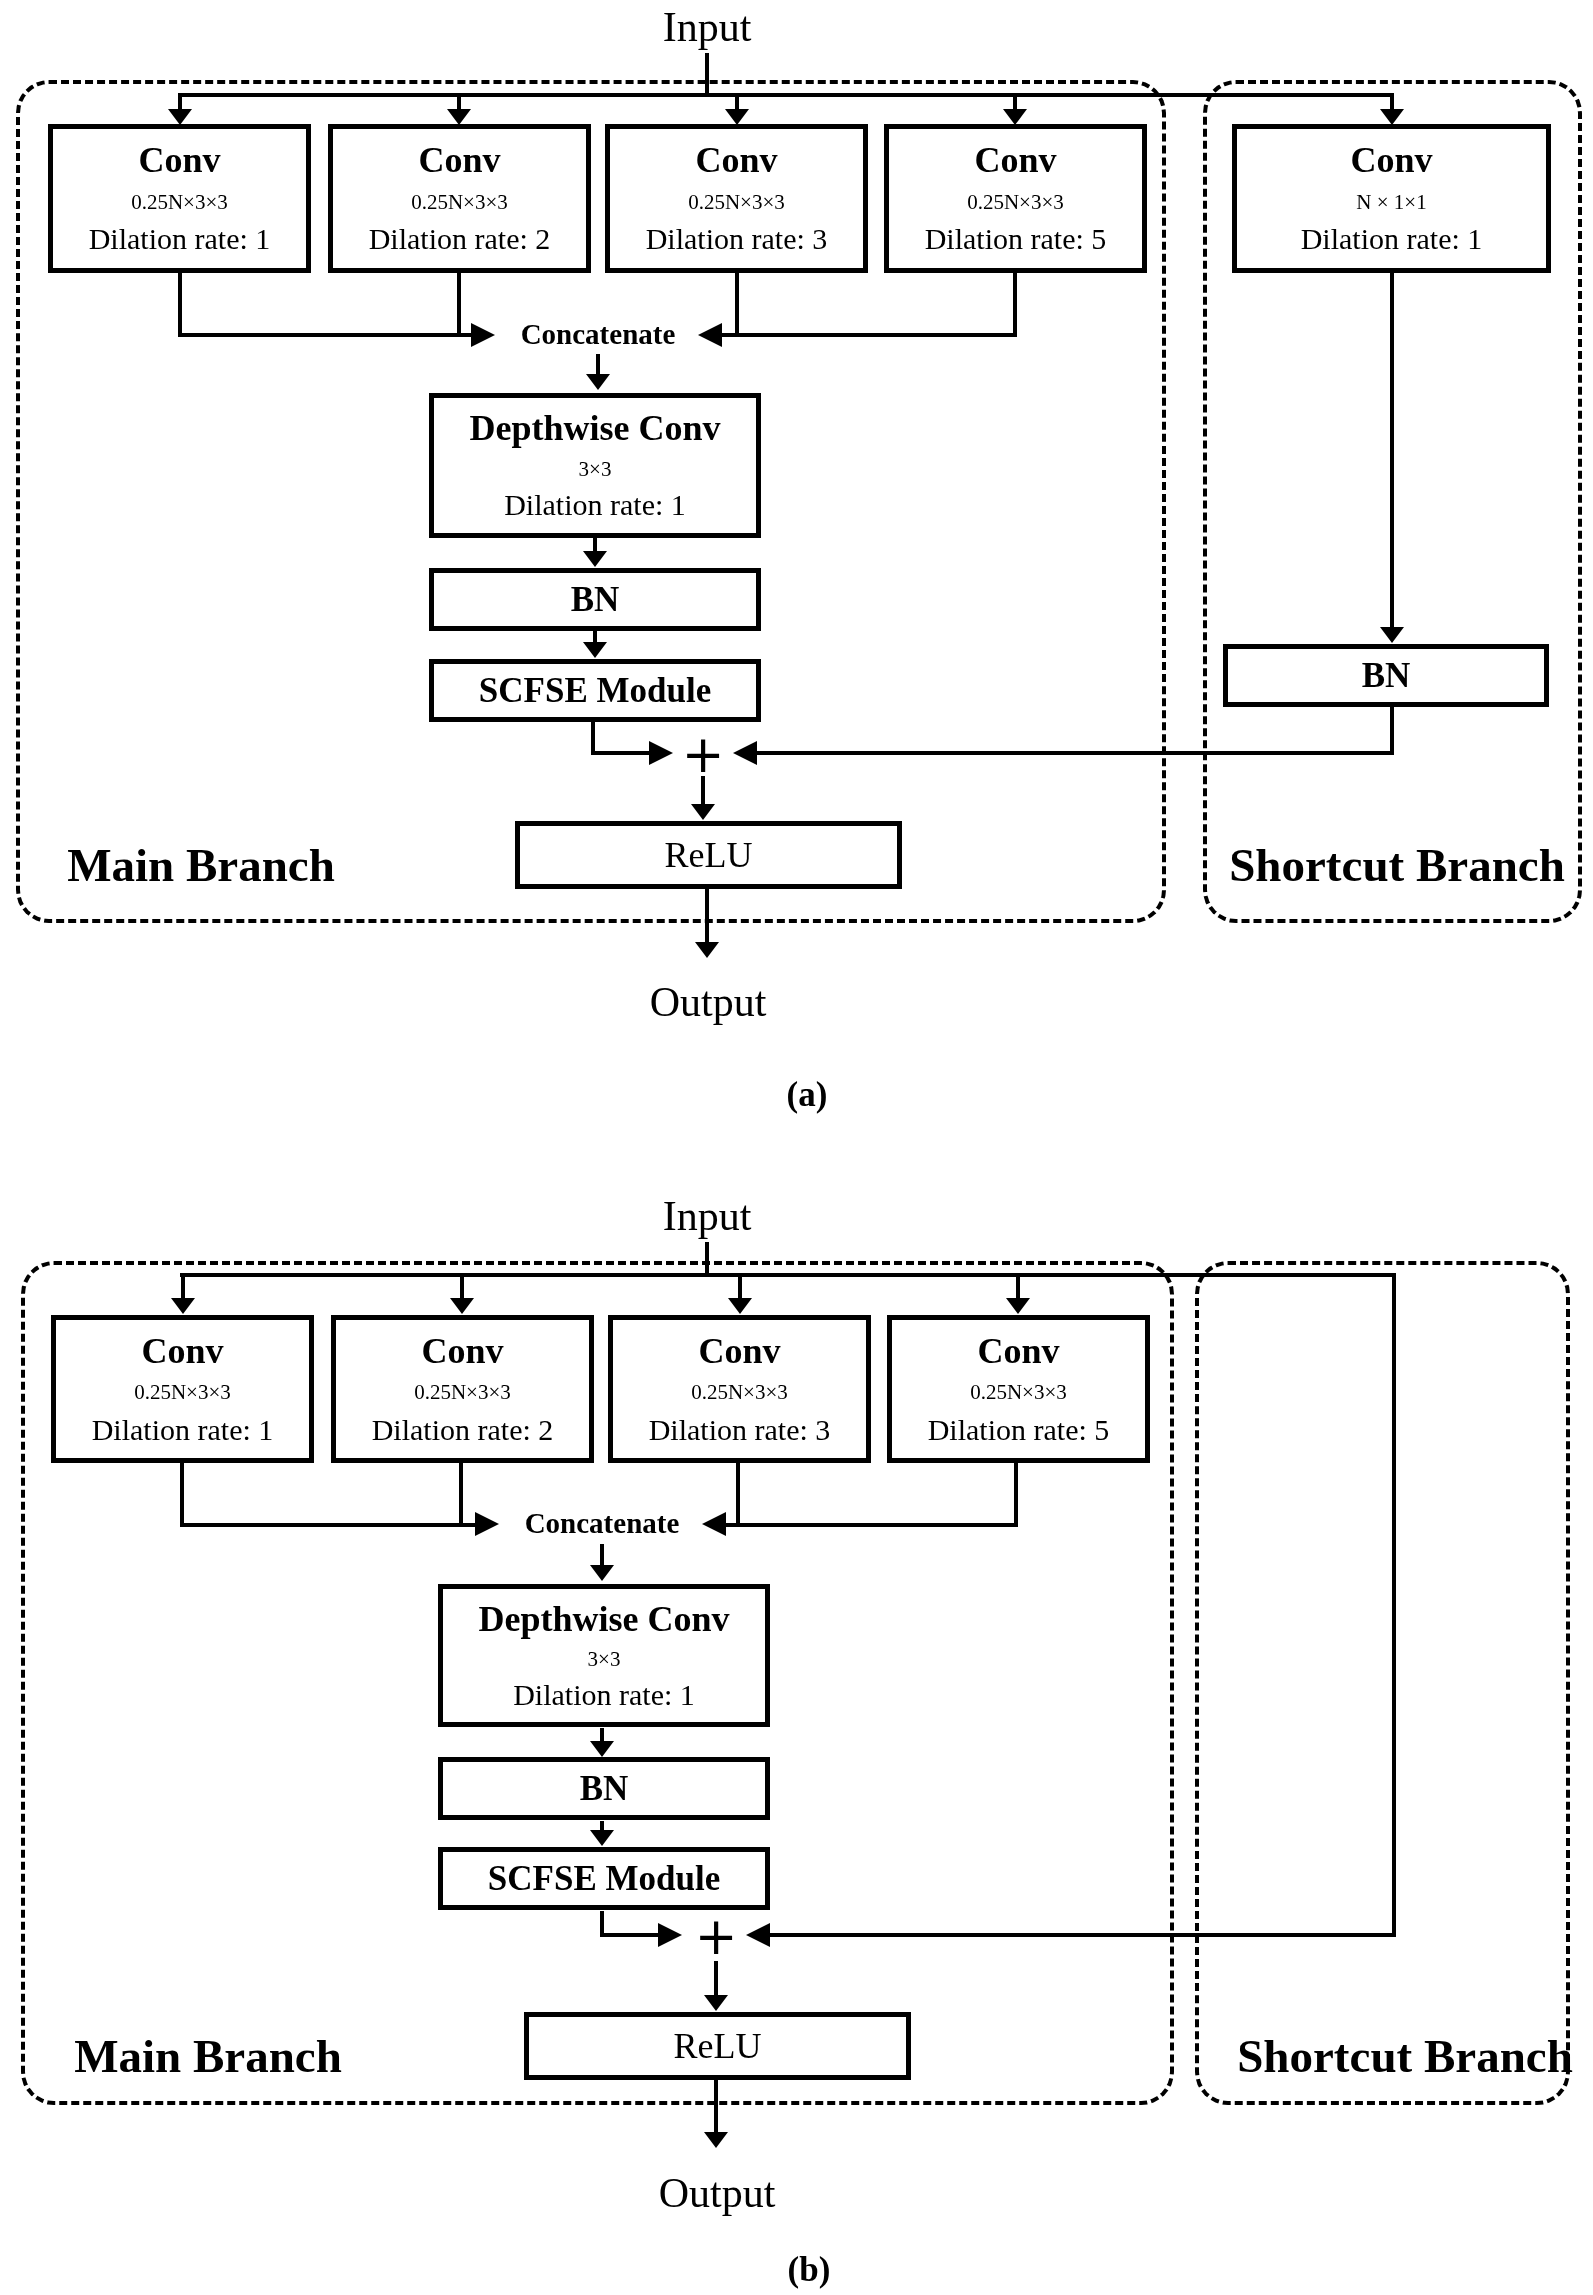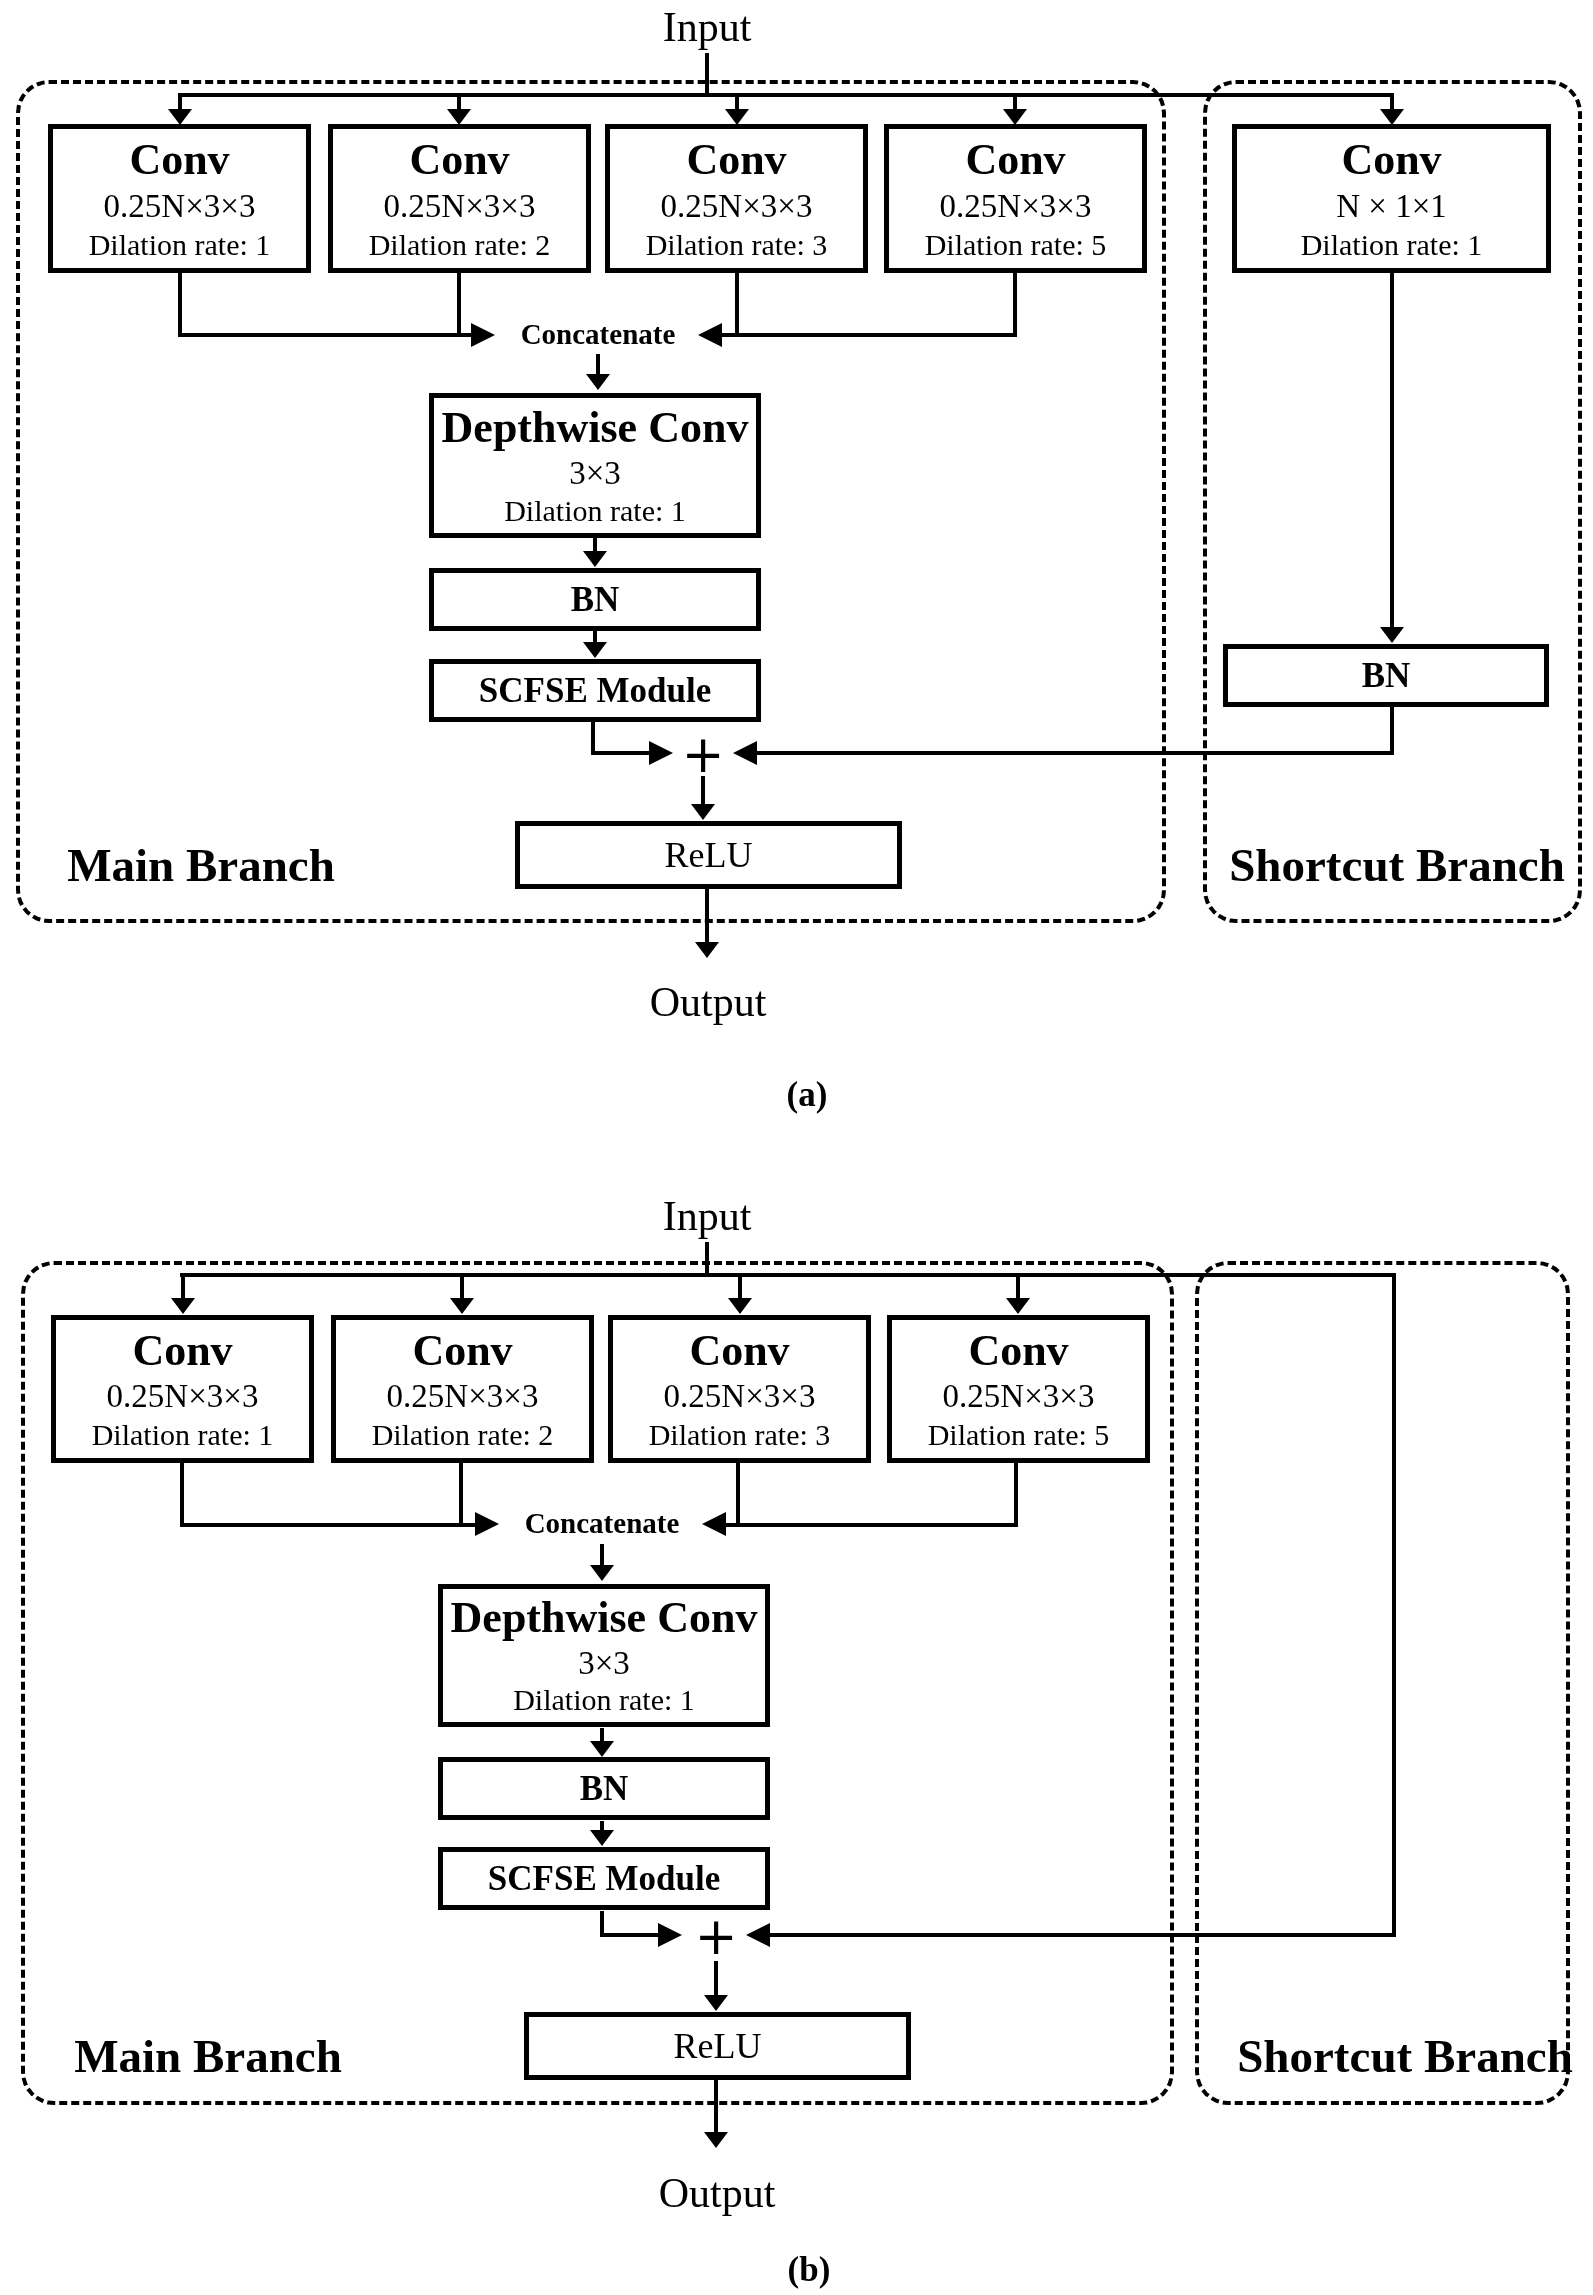--- a/index.html
+++ b/index.html
@@ -8,22 +8,22 @@
   .canvas{position:absolute;left:0;top:0;width:1594px;height:2295px;background:#fff;}
   .lbl{position:absolute;transform:translate(-50%,-50%);white-space:nowrap;text-align:center;z-index:4;line-height:1.1;}
   .big{font-size:42px;font-weight:normal;}
   .branch{font-size:47px;font-weight:bold;}
   .cap{font-size:35px;font-weight:bold;}
   .concat{font-size:29px;font-weight:bold;}
   .plus{font-size:51px;font-weight:normal;font-family:"DejaVu Sans",sans-serif;line-height:1;}
   .box{position:absolute;box-sizing:border-box;border:5.4px solid #000;background:#fff;
        display:flex;flex-direction:column;align-items:center;justify-content:space-evenly;
        text-align:center;z-index:2;padding:2.4px 1.2px;}
-  .bt{font-weight:bold;font-size:44px;line-height:1.05;}
-  .bs{font-size:33px;line-height:1.05;}
+  .bt{font-weight:bold;font-size:36px;line-height:1.05;}
+  .bs{font-size:21px;line-height:1.05;}
   .bd{font-size:30px;line-height:1.05;}
   .single{font-size:35px;font-weight:bold;}
   .single-reg{font-size:36px;font-weight:normal;}
   .ln{position:absolute;background:#000;z-index:3;}
   .dash{position:absolute;box-sizing:border-box;border:4.2px dashed #000;border-radius:33px;z-index:1;}
   .ah-d{position:absolute;width:0;height:0;border-left:12px solid transparent;
         border-right:12px solid transparent;border-top:16.7px solid #000;z-index:3;}
   .ah-r{position:absolute;width:0;height:0;border-top:12px solid transparent;
         border-bottom:12px solid transparent;border-left:24px solid #000;z-index:3;}
   .ah-l{position:absolute;width:0;height:0;border-top:12px solid transparent;

